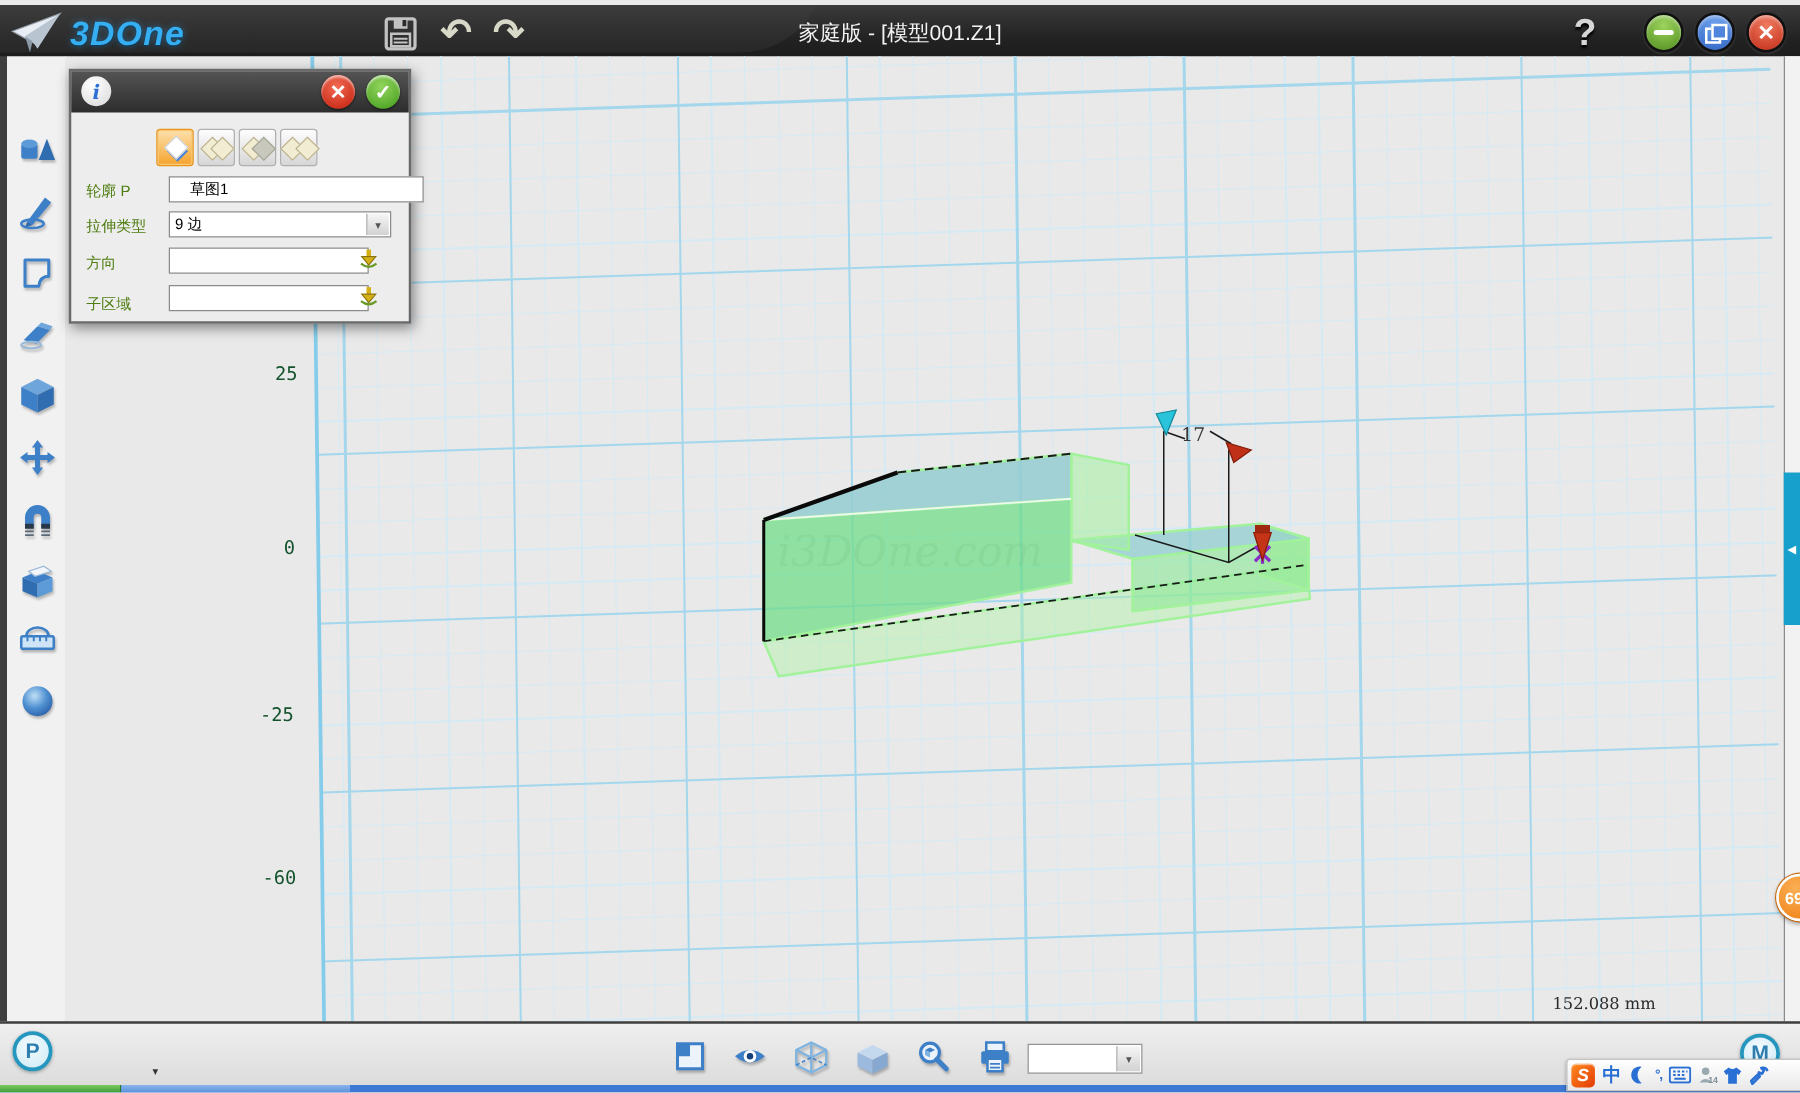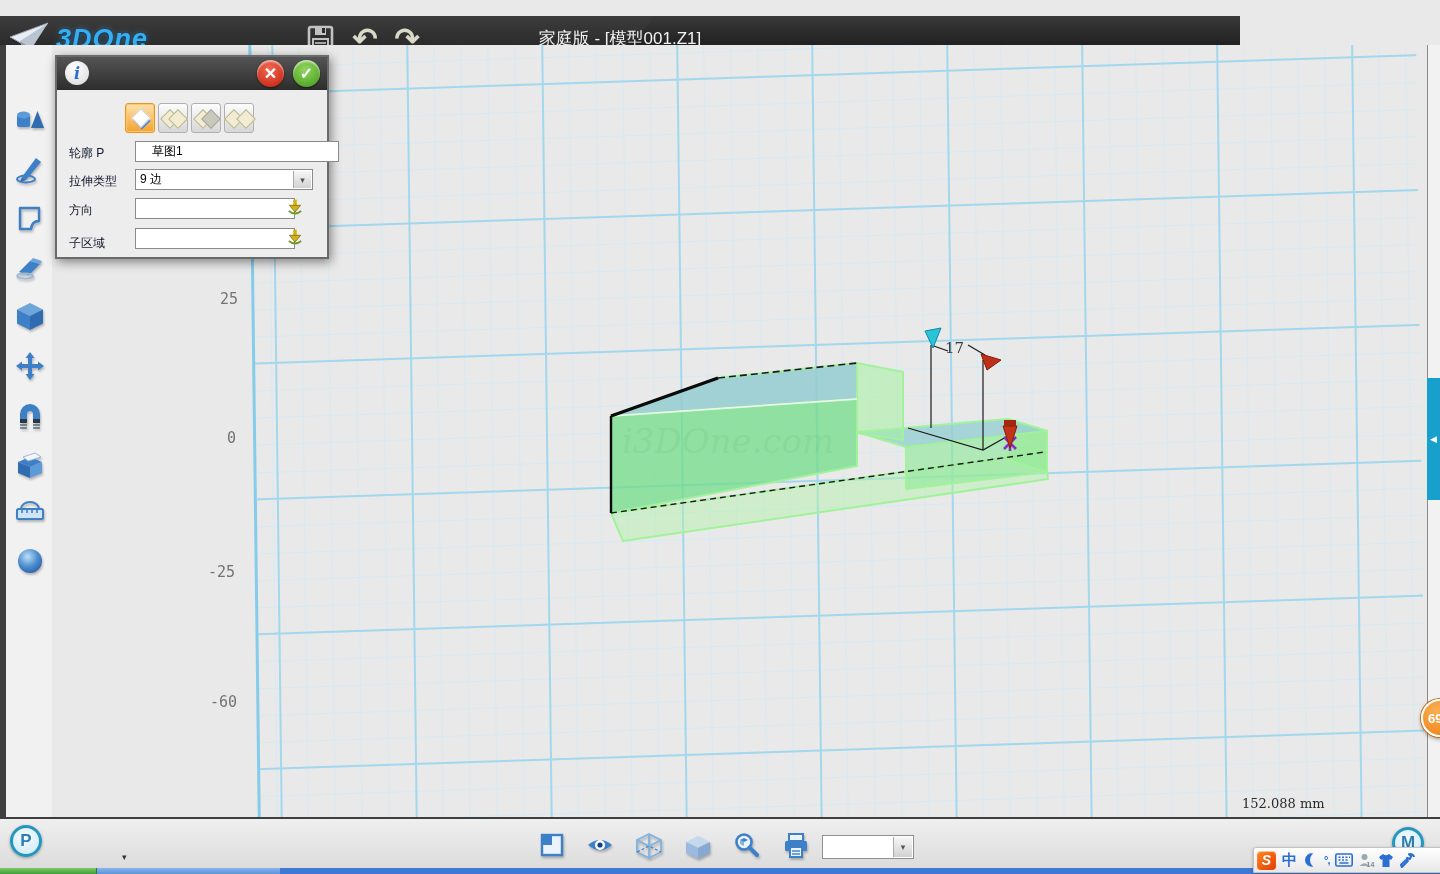--- a/index.html
+++ b/index.html
@@ -1,20 +1,20 @@
 <!DOCTYPE html>
 <html><head>
 <meta charset="utf-8">
 <style>
   html,body{margin:0;padding:0}
   body{width:1440px;height:874px;overflow:hidden;position:relative;background:#e9e9e9;
        font-family:"Liberation Sans",sans-serif;-webkit-font-smoothing:antialiased}
 
   
-  .titlebar{position:absolute;left:0;top:16px;width:1240px;height:45px;
+  .titlebar{position:absolute;left:0;top:4px;width:1440px;height:45px;
     background:linear-gradient(#3a3a3a,#222 60%,#1b1b1b);border-bottom:1px solid #000;overflow:hidden}
   .swoosh{position:absolute;left:-40px;top:-30px;width:700px;height:68px;
     background:linear-gradient(#4a4a4a,#303030);border-radius:0 0 120px 20px;opacity:.55}
   .logo{position:absolute;left:8px;top:3px;height:40px;display:flex;align-items:center}
   .logo-text{font-size:27px;font-weight:bold;font-style:italic;letter-spacing:1px;
     color:#36aef2;text-shadow:0 1px 2px #083a5a,0 0 6px rgba(70,180,255,.45);margin-left:6px}
   .tb-btn{position:absolute;top:8px;width:34px;height:30px;background:none;border:none;cursor:pointer;
     display:flex;align-items:center;justify-content:center;padding:0}
   .tb-glyph{font-size:30px;line-height:28px;color:#d9d9c9;font-weight:bold}
   .doc-title{position:absolute;left:0;right:0;top:0;height:45px;line-height:45px;text-align:center;
@@ -43,21 +43,21 @@
   .viewport{position:absolute;left:52px;top:45px;width:1388px;height:772px;background:#e9e9e9;overflow:hidden}
   .grid{position:absolute;left:201px;top:-55px;width:1165px;height:880px;
     border-left:3px solid #85ccea;
     background-image:
       repeating-linear-gradient(90deg,#a4d7ec 0 2px,transparent 2px 135px),
       repeating-linear-gradient(0deg,#a4d7ec 0 2px,transparent 2px 135px),
       repeating-linear-gradient(90deg,#d5eaf4 0 1px,transparent 1px 27px),
       repeating-linear-gradient(0deg,#d5eaf4 0 1px,transparent 1px 27px);
     background-position:20px 35px;
     transform:rotate(-1.9deg) skewX(-1.2deg);transform-origin:0 50%}
-  .axis-label{position:absolute;color:#737373;font-family:"DejaVu Sans Mono",monospace;font-size:15px}
+  .axis-label{position:absolute;color:#14532d;font-family:"DejaVu Sans Mono",monospace;font-size:15px}
   .al0{left:168px;top:245px}.al1{left:175px;top:384px}.al2{left:156px;top:518px}.al3{left:158px;top:648px}
   .model-svg{position:absolute;left:0;top:0}
   .scale-readout{position:absolute;left:1190px;top:751px;width:155px;
     color:#2a2a2a;font-family:"DejaVu Serif",serif;font-size:13px}
 
   
   .right-strip{position:absolute;left:1427px;top:45px;width:13px;height:772px;background:#f2f2f2;border-left:1px solid #8a8a8a}
   .collapse-tab{position:absolute;left:1427px;top:378px;width:13px;height:122px;background:#18a0cc;border:none;cursor:pointer;
     display:flex;align-items:center;justify-content:center;padding:0}
   .collapse-arrow{color:#fff;font-size:9px}
@@ -83,21 +83,21 @@
   .opt.sel{border:1px solid #e8961e;background:linear-gradient(#fde1ad,#f5a32c);
     box-shadow:inset 0 0 0 1px #fbc873}
   .o1{left:68px}.o2{left:101px}.o3{left:134px}.o4{left:167px}
   .di{position:absolute;width:12px;height:12px;transform:rotate(45deg)}
   .di-back{background:#4a86d8;left:10px;top:11px}
   .di-front{background:#fff;border:1px solid #cfcfcf;left:8px;top:7px}
   .di-a{background:#f2ecd2;border:1px solid #bcb492;left:4px;top:8px}
   .di-b{background:#f2ecd2;border:1px solid #bcb492;left:12px;top:8px}
   .di-gray{background:#c8c8bc;border-color:#a8a89a}
   .di-b.gap{left:14px}.di-a.gap{left:2px}
-  .dlabel{position:absolute;left:12px;font-size:12px;color:#0f172a}
+  .dlabel{position:absolute;left:12px;font-size:12px;color:#4d7c0f}
   .dinput{position:absolute;left:78px;width:170px;height:19px;border:1px solid #8a8a8a;background:#fff;
     font-family:"Liberation Sans",sans-serif;font-size:12px;padding:0 16px;box-sizing:content-box}
   .dinput.short{width:126px}
   .dselect{position:absolute;left:78px;width:178px;height:21px;border:1px solid #8a8a8a;background:#fff;
     font-size:12px;display:flex;align-items:center;padding-left:4px;box-sizing:border-box;cursor:pointer}
   .dselect-arrow{position:absolute;right:1px;top:1px;bottom:1px;width:17px;
     background:linear-gradient(#f6f6f6,#d2d2d2);border-left:1px solid #aaa;
     display:flex;align-items:center;justify-content:center;color:#555;font-size:9px}
   .pick-btn{position:absolute;left:228px;width:20px;height:20px;background:none;border:none;cursor:pointer;padding:0}
   .lr1{top:88px}.lr2{top:116px}.lr3{top:145px}.lr4{top:178px}

